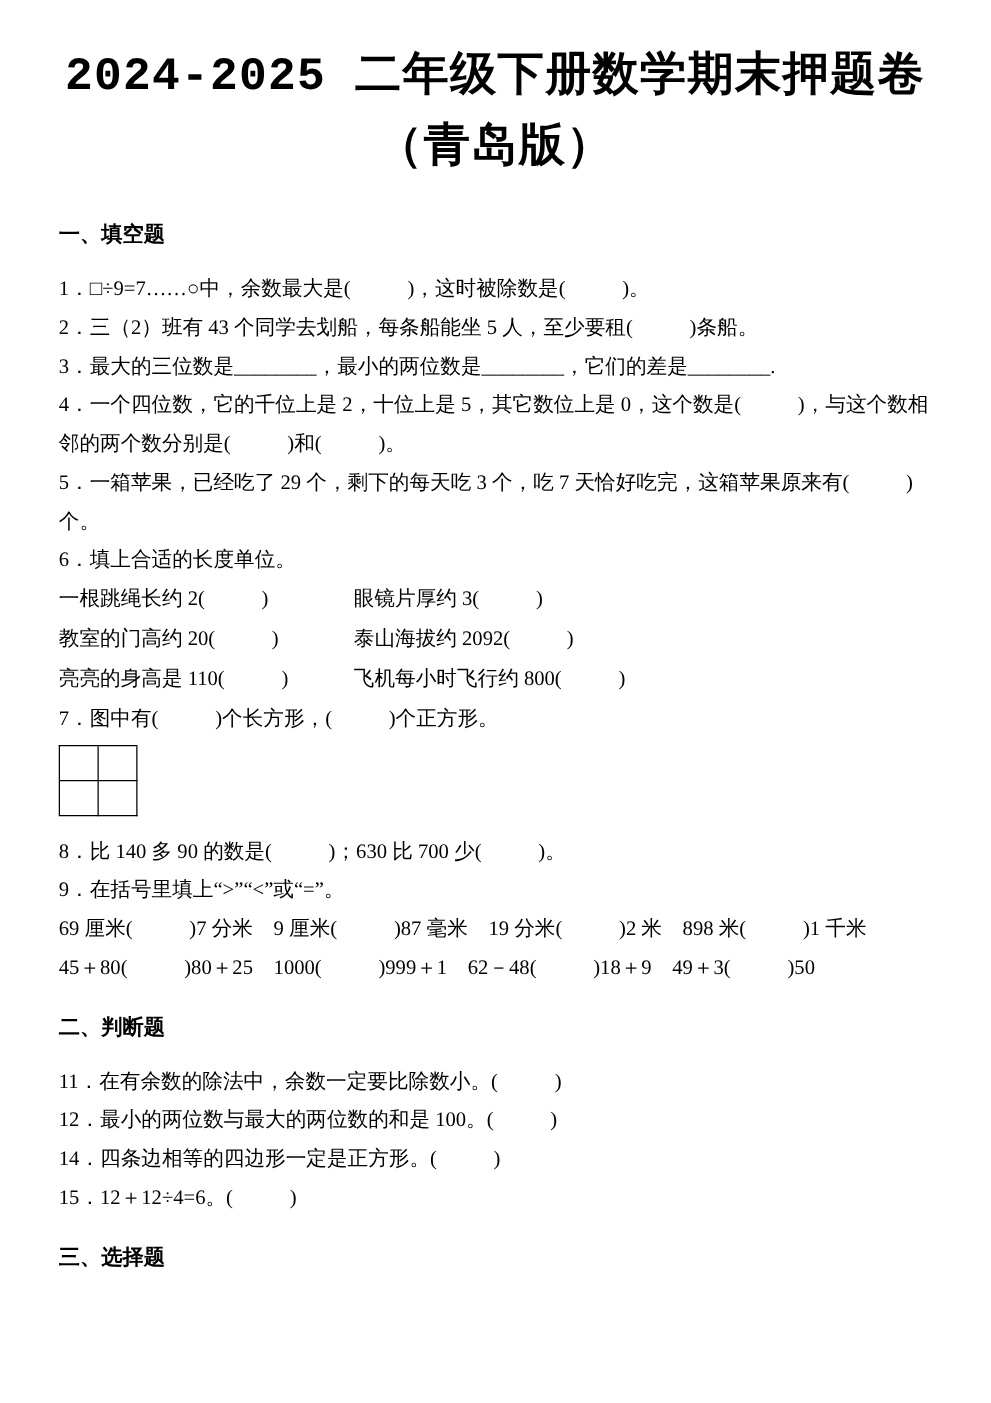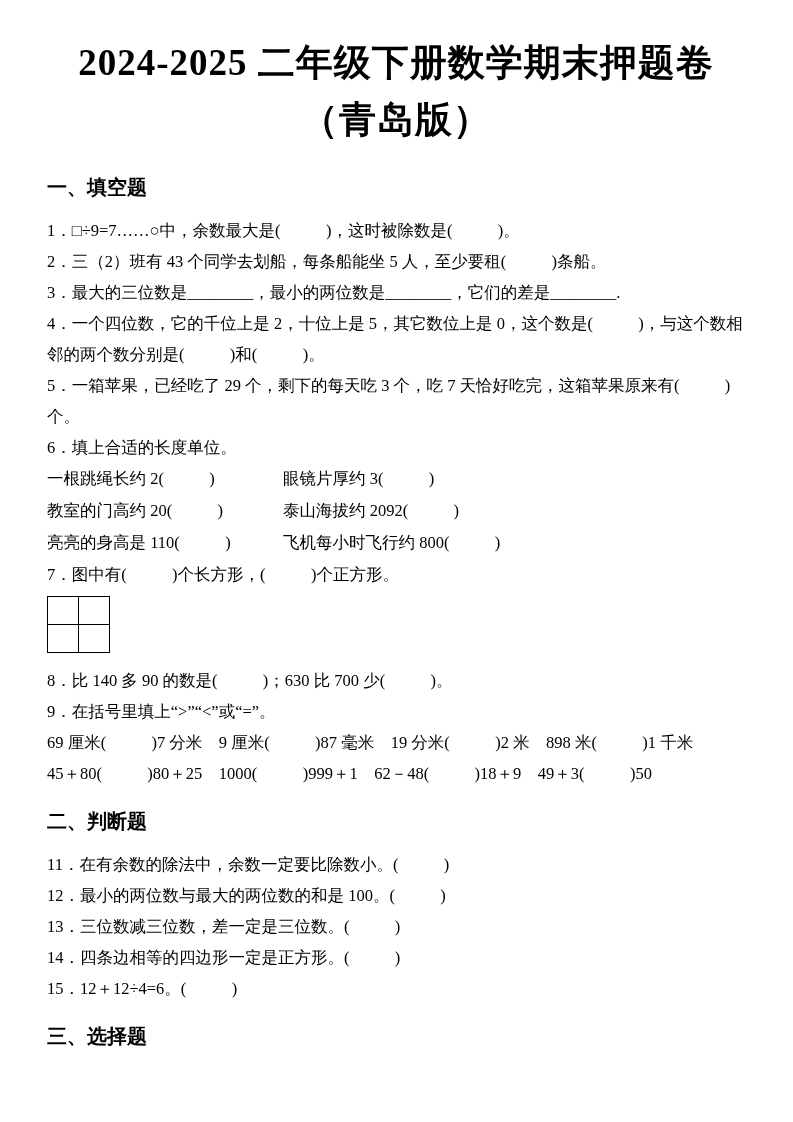--- a/index.html
+++ b/index.html
@@ -20,29 +20,29 @@
     width: 793px;
     min-height: 1122px;
     padding: 34px 48px 40px 47px;
   }
   .title {
     text-align: center;
     font-weight: bold;
     font-size: 37px;
     line-height: 57px;
     margin: 0 0 24px 0;
-    font-family: Liberation Serif, serif;
+    font-family: Liberation Mono, monospace;
     letter-spacing: 1px;
   }
   .title > div {
     display: block;
   }
   h2.section {
     font-family: "Liberation Sans", "DejaVu Sans", sans-serif;
-    font-size: 20px;
+    font-size: 17px;
     font-weight: bold;
     line-height: 31px;
     margin: 17px 0 12px 0;
   }
   p.q {
     margin: 0;
     line-height: 31px;
     white-space: pre-wrap;
     word-break: break-all;
   }
@@ -113,19 +113,18 @@
 
   <p class="q">8．比 140 多 90 的数是(           )；630 比 700 少(           )。</p>
   <p class="q">9．在括号里填上“&gt;”“&lt;”或“=”。</p>
   <p class="q">69 厘米(           )7 分米　9 厘米(           )87 毫米　19 分米(           )2 米　898 米(           )1 千米</p>
   <p class="q">45＋80(           )80＋25　1000(           )999＋1　62－48(           )18＋9　49＋3(           )50</p>
 
   <h2 class="section">二、判断题</h2>
 
   <p class="q">11．在有余数的除法中，余数一定要比除数小。(           )</p>
   <p class="q">12．最小的两位数与最大的两位数的和是 100。(           )</p>
-  <p class="q">13．三位数减三位数，差一定是三位数。(           )</p>
   <p class="q">14．四条边相等的四边形一定是正方形。(           )</p>
   <p class="q">15．12＋12÷4=6。(           )</p>
 
   <h2 class="section">三、选择题</h2>
 
 </div>
 
 </body></html>

